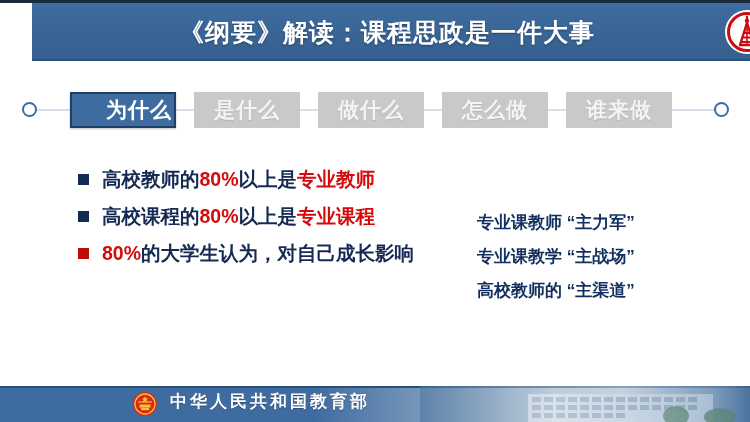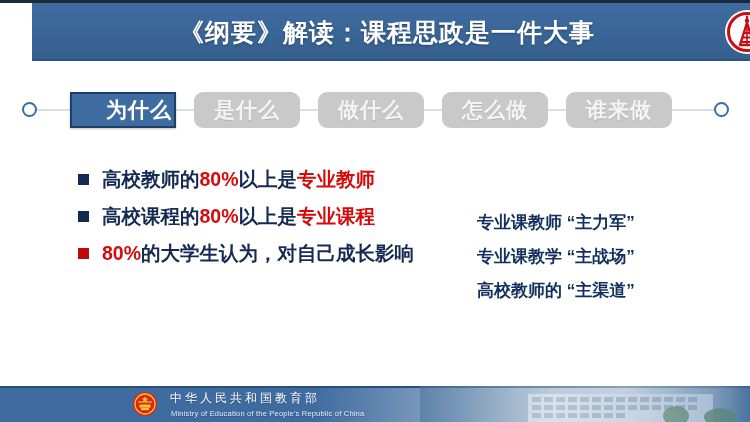--- a/index.html
+++ b/index.html
@@ -51,21 +51,21 @@
   .tabs{
     position:absolute;left:70px;top:0px;height:44px;
     display:flex;align-items:center;gap:18px;
   }
   .tab{
     height:36px;min-width:106px;
     display:flex;align-items:center;justify-content:center;
     font-size:21px;font-weight:bold;letter-spacing:1px;
     box-sizing:border-box;
   }
-  .tab.inactive{background:#c9c9c9;color:#f4f4f4;text-shadow:0 1px 1px rgba(0,0,0,.12);border-radius:9px;}
+  .tab.inactive{background:#c9c9c9;color:#f4f4f4;text-shadow:0 1px 1px rgba(0,0,0,.12);}
   .tab.active{
     background:#3f6ca0;color:#ffffff;
     border:2px solid #1f3f66;
     box-shadow:0 1px 2px rgba(0,0,0,.25);
     padding-left:32px;
   }
 
   
   .content{position:absolute;left:0;top:150px;width:676px;height:215px;}
 
@@ -100,21 +100,21 @@
     position:absolute;left:0;bottom:0;width:750px;height:36px;
     background:linear-gradient(90deg,#3f6ca0 0%,#3f6ca0 42%,#8fa9c4 62%,#c9d6e2 74%,#8fa9c4 88%,#4a739f 100%);
     overflow:hidden;
     border-top:1px solid #2f5party;
   }
   .footer-top-edge{position:absolute;left:0;top:0;width:750px;height:2px;background:#2a4f79;}
   .footer-inner{position:absolute;left:0;top:0;width:750px;height:36px;}
   .emblem{position:absolute;left:132px;top:5px;width:26px;height:26px;}
   .moe-cn{
     position:absolute;left:170px;top:4px;
-    color:#ffffff;font-size:12px;font-weight:normal;letter-spacing:3px;
+    color:#ffffff;font-size:17px;font-weight:bold;letter-spacing:3px;
     font-family:"Liberation Serif","DejaVu Serif",serif;
     text-shadow:0 1px 1px rgba(0,0,0,.3);
   }
   .moe-en{
     position:absolute;left:171px;top:23px;
     color:#e8eef5;font-size:7.5px;letter-spacing:.2px;
     text-shadow:0 1px 1px rgba(0,0,0,.25);
   }
   .building{
     position:absolute;right:0;top:0;width:330px;height:36px;
@@ -254,17 +254,16 @@
     <div class="footer-inner">
       <svg class="emblem" viewBox="0 0 26 26">
         <circle cx="13" cy="13" r="12" fill="#d9261c"></circle>
         <circle cx="13" cy="13" r="10" fill="none" stroke="#f2c230" stroke-width="1.4"></circle>
         <path d="M13 5.2 l1 2 2.2 .3 -1.6 1.6 .4 2.2 -2-1 -2 1 .4-2.2 -1.6-1.6 2.2-.3z" fill="#f2c230"></path>
         <rect x="7.5" y="13.5" width="11" height="3.2" fill="#f2c230"></rect>
         <rect x="9" y="17" width="8" height="2.2" fill="#f2c230"></rect>
         <path d="M6 11 L20 11" stroke="#f2c230" stroke-width="1.2"></path>
       </svg>
       <div class="moe-cn">中华人民共和国教育部</div>
-      <div class="moe-en">Ministry of Education of the People's Republic of China</div>
     </div>
   </div>
 
 </div>
 
 </body></html>

